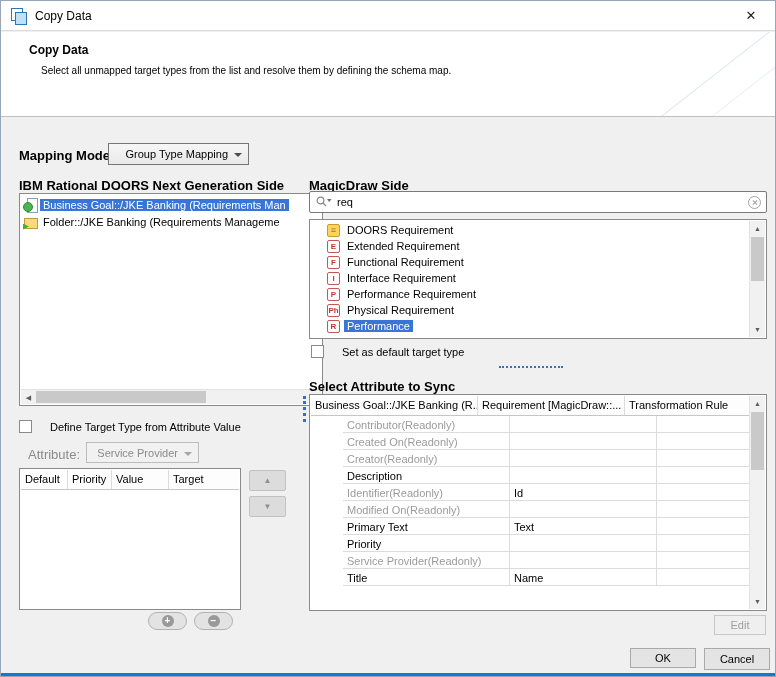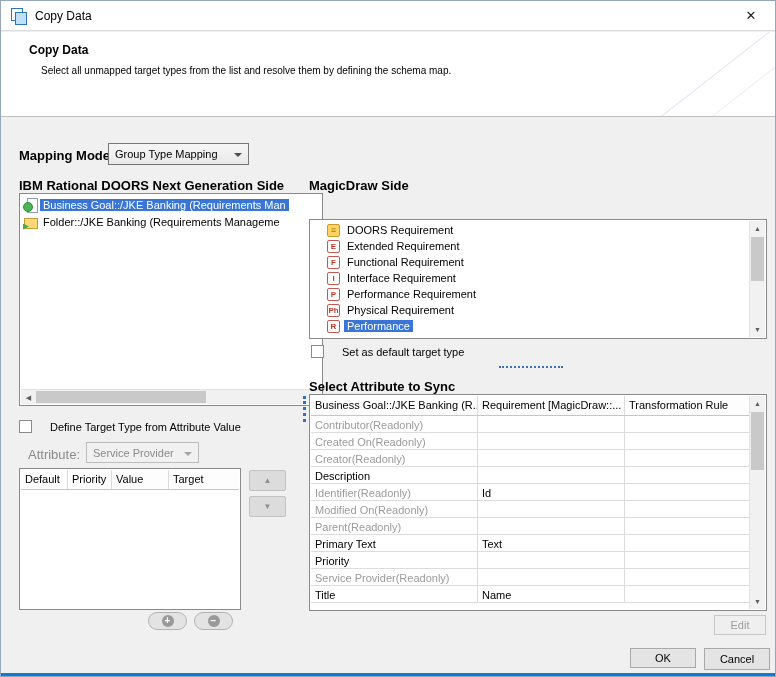--- a/index.html
+++ b/index.html
@@ -30,21 +30,21 @@
 
   
   .body { position:absolute; top:117px; left:0; right:0; bottom:0; background:#f0f0f0; }
   .lbl { position:absolute; font-size:13px; white-space:nowrap; }
   .bold { font-weight:bold; }
   .dim { color:#8a8a8a; }
 
   
   .combo { position:absolute; height:22px; background:linear-gradient(#f6f6f6,#e9e9e9);
            border:1px solid #767676; display:flex; align-items:center;
-           padding:0 20px 0 6px; white-space:nowrap; overflow:hidden; }
+           padding:0 20px 0 6px; white-space:nowrap; overflow:hidden;justify-content:flex-end; }
   .combo-arrow { position:absolute; right:6px; top:9px; width:0; height:0;
                  border-left:4px solid transparent; border-right:4px solid transparent;
                  border-top:4px solid #4d4d4d; }
   .combo.disabled { background:#f1f1f1; border-color:#bcbcbc; color:#8a8a8a; height:21px; }
   .combo.disabled .combo-arrow { border-top-color:#a5a5a5; }
 
   
   .box { position:absolute; background:#fff; border:1px solid #8a8a8a; overflow:hidden; }
 
   
@@ -97,21 +97,21 @@
   .cbrow { position:absolute; display:flex; align-items:center; gap:18px; white-space:nowrap; }
   .cb { width:13px; height:13px; background:#fff; border:1px solid #8a8a8a; flex:none; }
 
   
   .dots-h { position:absolute; border-top:2px dotted #3a6fb0; }
   .dots-v { position:absolute; border-left:3px dotted #2f6fd0; }
 
   
   .thead { position:absolute; left:1px; top:1px; height:20px; display:flex; background:#fdfdfd;
            border-bottom:1px solid #c6c6c6; }
-  .tbody { position:absolute; left:1px; top:21px; bottom:1px; overflow:hidden; background:#fff; }
+  .tbody { position:absolute; left:1px; top:21px; bottom:1px; overflow:hidden; background:#fff;padding-left:32px; }
   .tcell { padding:3px 4px 0 4px; overflow:hidden; white-space:nowrap; border-right:1px solid #dcdcdc;
            font-size:11px; }
   .trow { display:flex; height:17px; border-bottom:1px solid #dcdcdc; background:#fff; }
   .c1 { width:167px; } .c2 { width:147px; } .c3 { flex:1; border-right:none; }
   .ro { color:#9b9b9b; }
   .s1 { width:47px; } .s2 { width:44px; } .s3 { width:57px; } .s4 { flex:1; border-right:none; }
 
   
   .btn { position:absolute; background:#e4e4e4; border:1px solid #a9a9a9; font-size:11px;
          display:flex; align-items:center; justify-content:center; }
@@ -200,20 +200,29 @@
 
     <div class="pill" style="left:147px;top:494px">
       <span class="glyph">+</span>
     </div>
     <div class="pill" style="left:193px;top:494px">
       <span class="glyph">−</span>
     </div>
 
     <span class="lbl bold" style="left:308px;top:60px">MagicDraw Side</span>
 
+    <div class="search">
+      <svg width="17" height="14" viewBox="0 0 17 14">
+        <circle cx="5.5" cy="5.5" r="3.4" fill="none" stroke="#8a8a8a" stroke-width="1.2"></circle>
+        <line x1="8" y1="8" x2="11" y2="11" stroke="#8a8a8a" stroke-width="1.2"></line>
+        <path d="M12 4 l4.5 0 l-2.25 3 z" fill="#6d6d6d"></path>
+      </svg>
+      <input value="req" style="">
+      <span class="clear-x"></span>
+    </div>
 
     <div class="box" style="left:308px;top:101px;width:458px;height:120px">
       <div class="tree-rows">
           <div class="mrow">
             <span class="req-icon doors">≡</span>
             <span class="mlabel">DOORS Requirement</span>
           </div>
           <div class="mrow">
             <span class="req-icon">E</span>
             <span class="mlabel">Extended Requirement</span>
@@ -287,25 +296,20 @@
             <div class="tcell c1 ro">Identifier(Readonly)</div>
             <div class="tcell c2">Id</div>
             <div class="tcell c3"></div>
           </div>
           <div class="trow">
             <div class="tcell c1 ro">Modified On(Readonly)</div>
             <div class="tcell c2"></div>
             <div class="tcell c3"></div>
           </div>
           <div class="trow">
-            <div class="tcell c1 ro">Parent(Readonly)</div>
-            <div class="tcell c2"></div>
-            <div class="tcell c3"></div>
-          </div>
-          <div class="trow">
             <div class="tcell c1">Primary Text</div>
             <div class="tcell c2">Text</div>
             <div class="tcell c3"></div>
           </div>
           <div class="trow">
             <div class="tcell c1">Priority</div>
             <div class="tcell c2"></div>
             <div class="tcell c3"></div>
           </div>
           <div class="trow">

